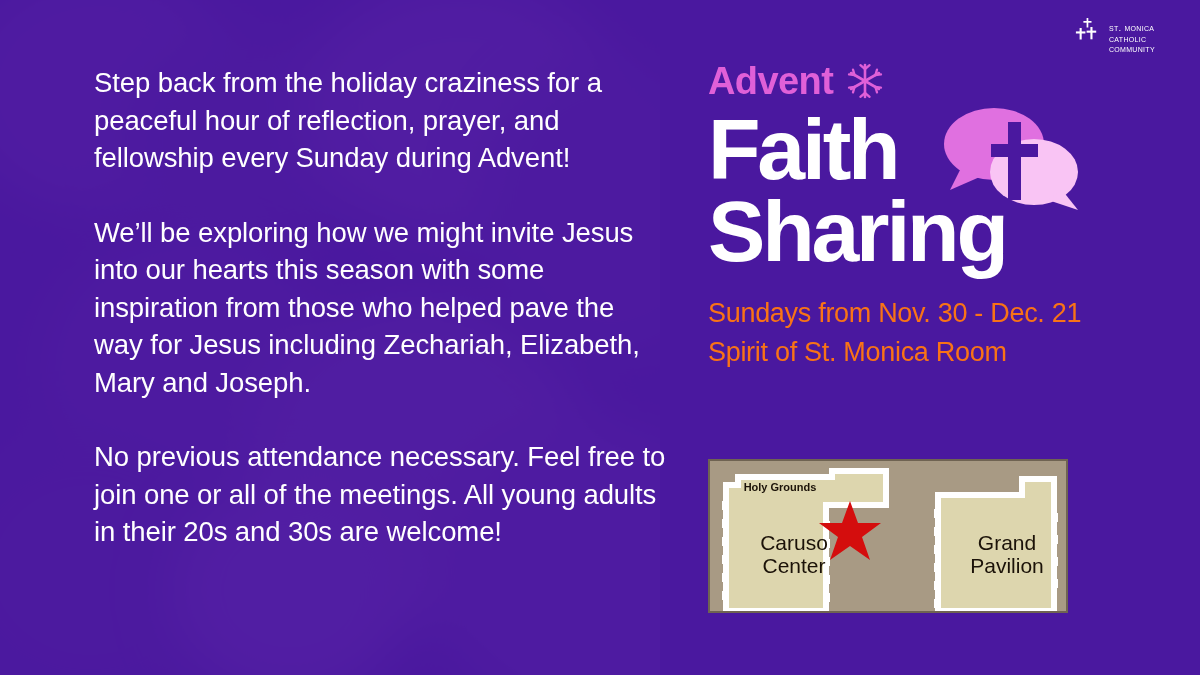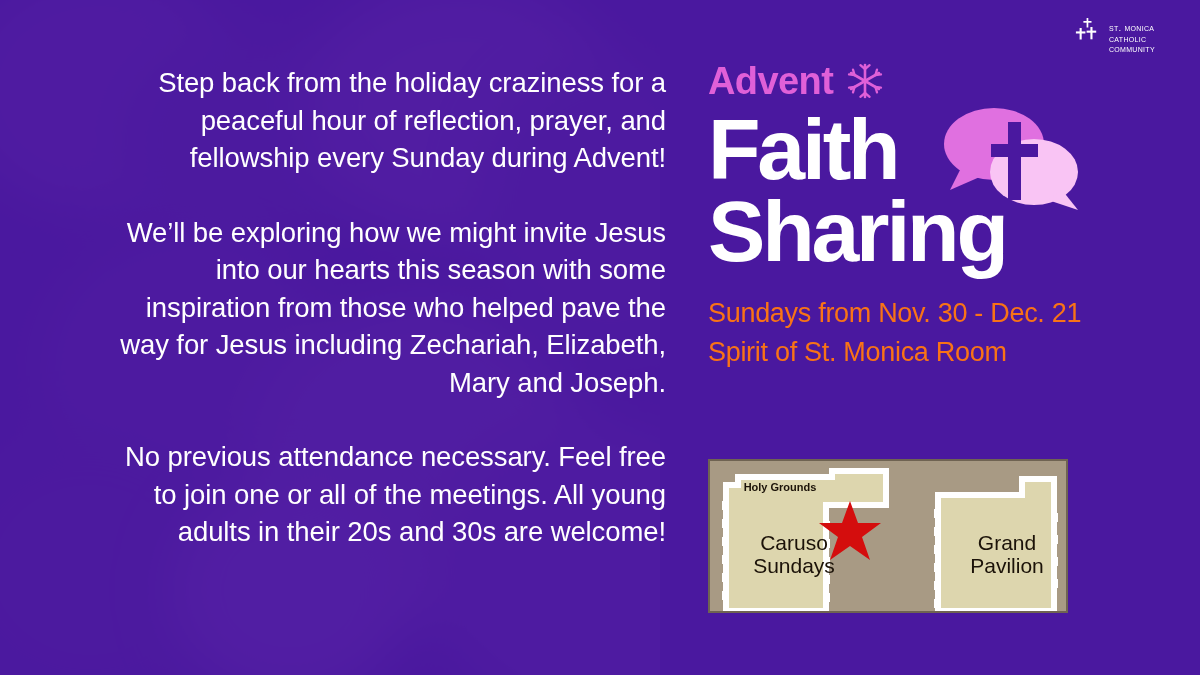--- a/index.html
+++ b/index.html
@@ -72,22 +72,21 @@
     left: 86px;
     top: 64px;
     width: 580px;
     color: #ffffff;
     font-size: 27.5px;
     line-height: 37.5px;
     font-weight: 400;
     letter-spacing: -0.1px;
   }
   #body-copy p {
-    margin: 0 0 37px 16px;
-    text-align: right;
+    margin: 0 0 37px 8px;
   }
   #body-copy p:last-child { margin-bottom: 0; }
 
   
   #right-col {
     position: absolute;
     left: 708px;
     top: 58px;
     width: 470px;
   }
@@ -316,17 +315,17 @@
         <rect x="341" y="52" width="7" height="9"></rect>
         <rect x="341" y="74" width="7" height="9"></rect>
         <rect x="341" y="96" width="7" height="9"></rect>
         <rect x="341" y="118" width="7" height="9"></rect>
       </g>
 
       <polygon points="140,40 148,62 171,62 152,76 160,99 140,85 120,99 128,76 109,62 132,62" fill="#d40d0d"></polygon>
     </svg>
 
     <div class="map-label" id="label-holy-grounds">Holy Grounds</div>
-    <div class="map-label" id="label-caruso">Caruso Sundays</div>
+    <div class="map-label" id="label-caruso">Caruso Center</div>
     <div class="map-label" id="label-grand">Grand Pavilion</div>
   </div>
 
 </div>
 
 </body></html>

